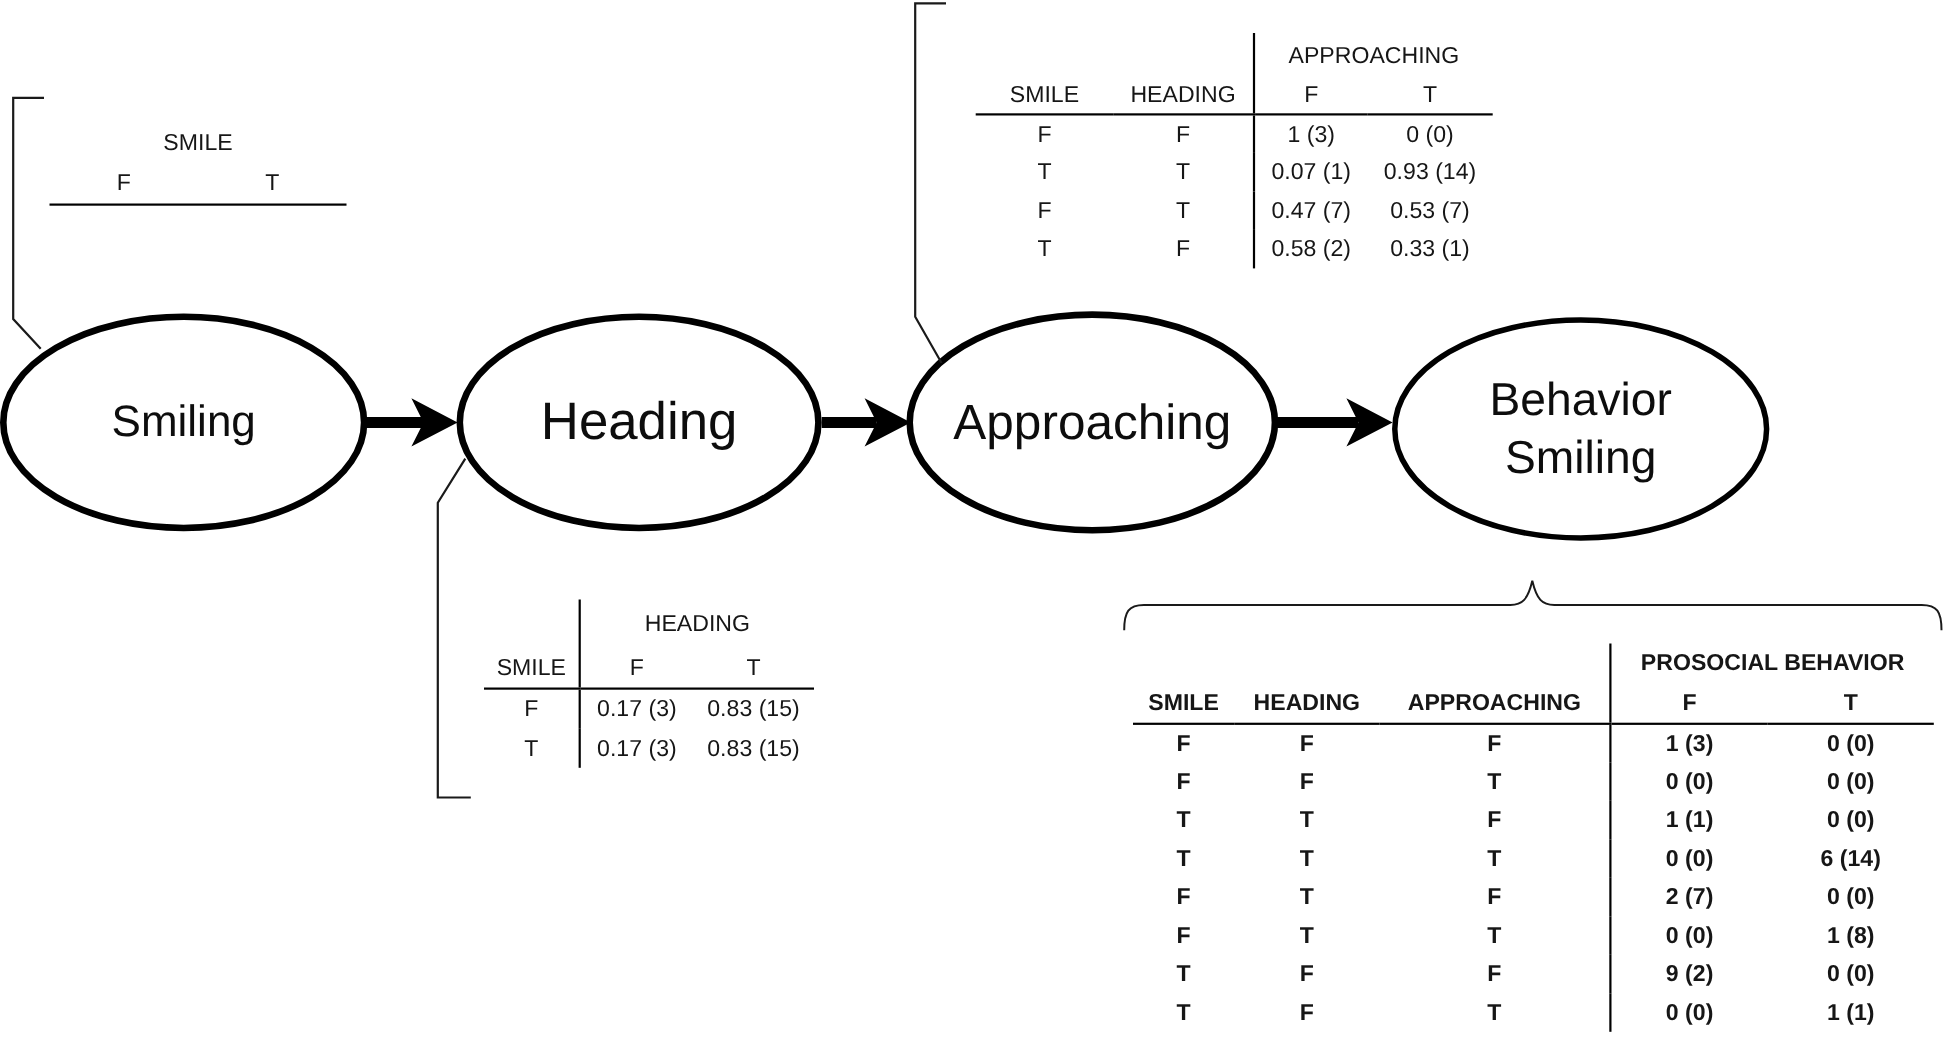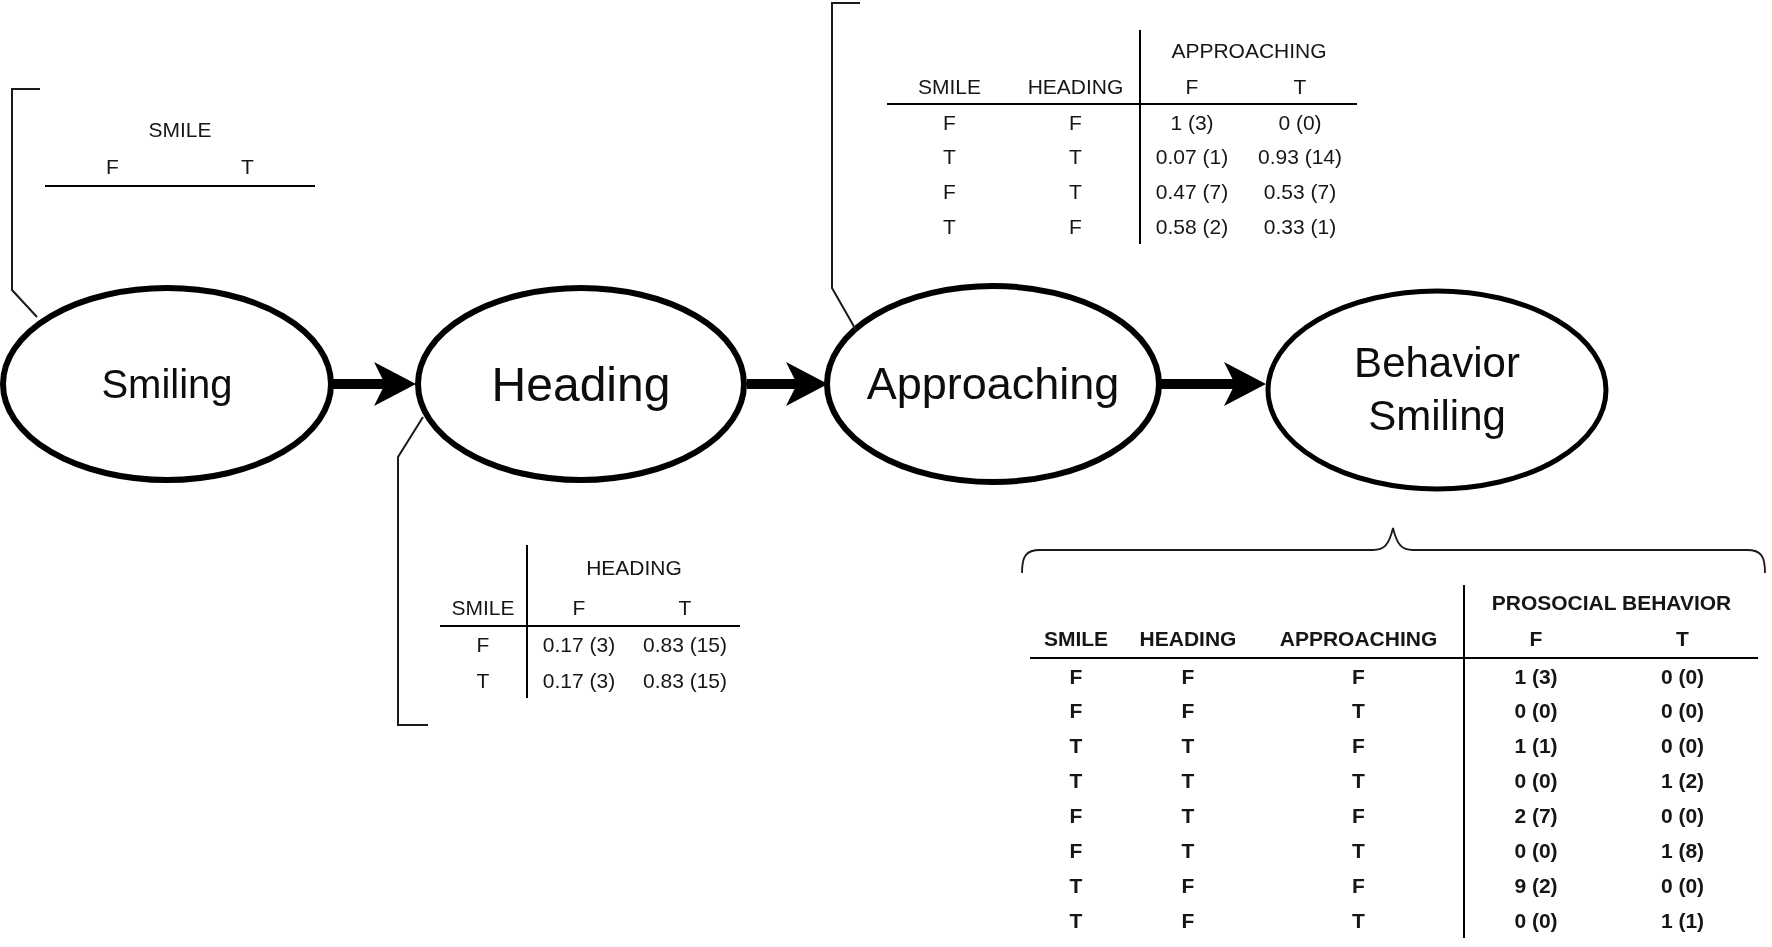--- a/index.html
+++ b/index.html
@@ -190,21 +190,21 @@
       <td>T</td>
       <td>F</td>
       <td class="vdiv">1 (1)</td>
       <td>0 (0)</td>
     </tr>
     <tr style="height:35px">
       <td>T</td>
       <td>T</td>
       <td>T</td>
       <td class="vdiv">0 (0)</td>
-      <td>1 (2)</td>
+      <td>6 (14)</td>
     </tr>
     <tr style="height:35px">
       <td>F</td>
       <td>T</td>
       <td>F</td>
       <td class="vdiv">2 (7)</td>
       <td>0 (0)</td>
     </tr>
     <tr style="height:35px">
       <td>F</td>

